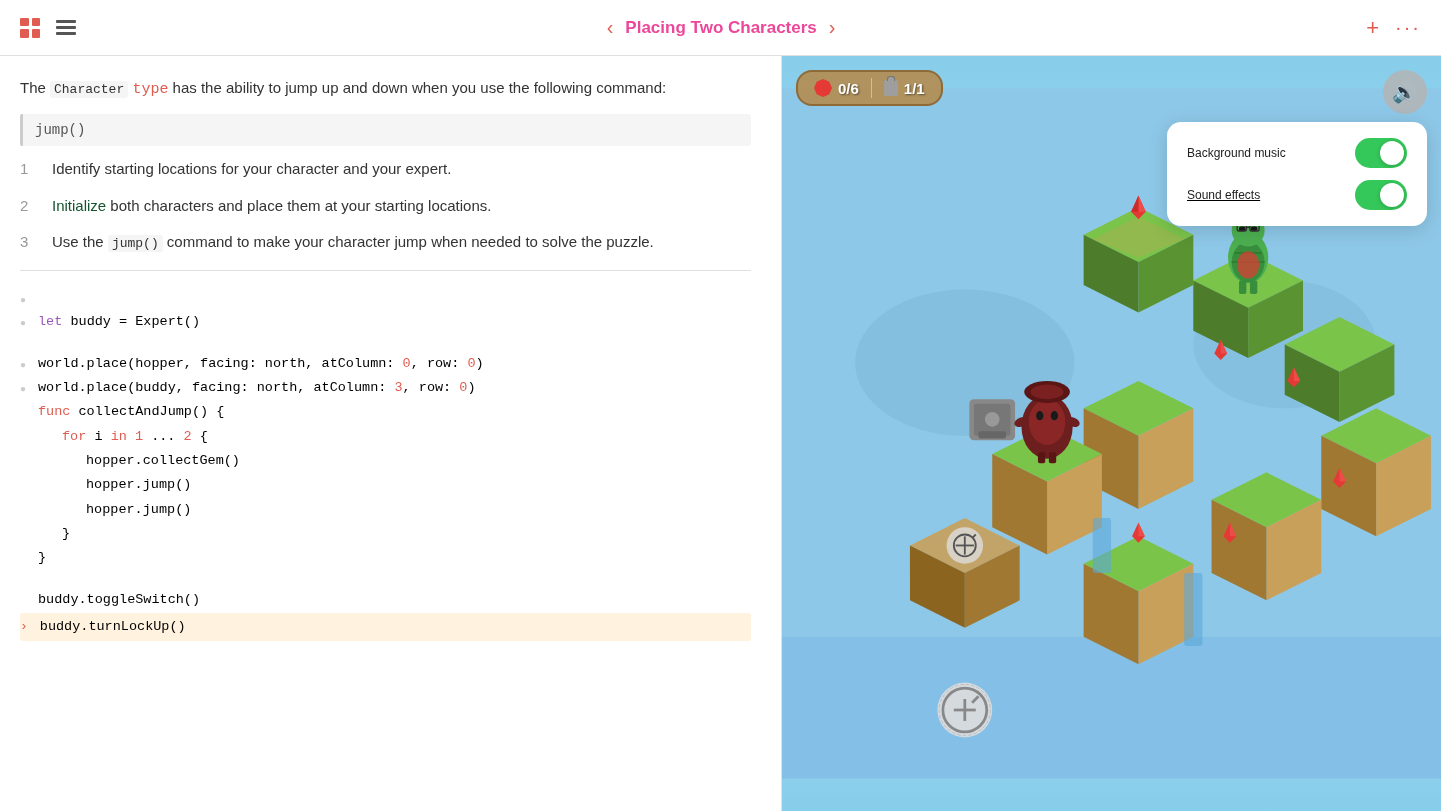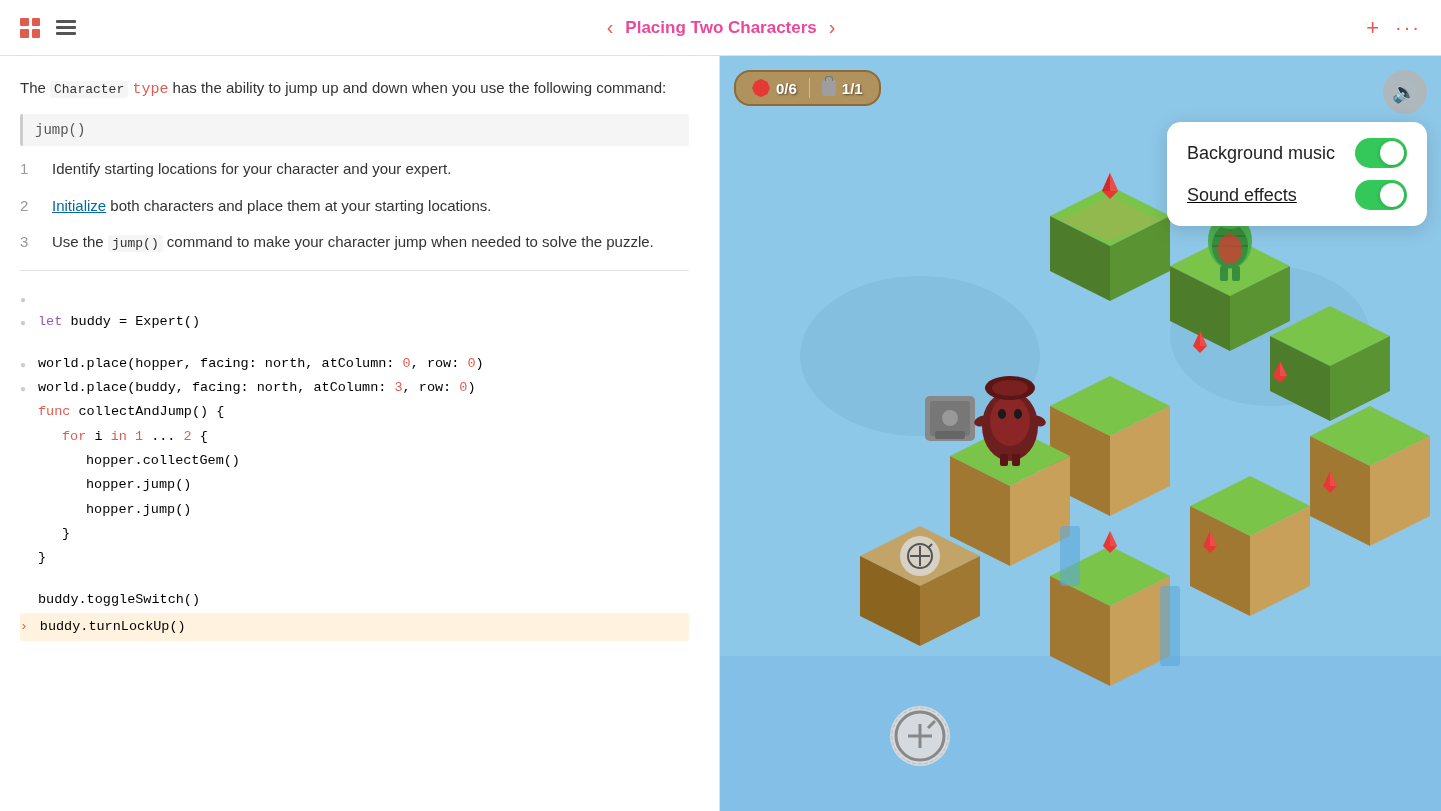--- a/index.html
+++ b/index.html
@@ -18,38 +18,38 @@
     .nav-title { font-size: 17px; font-weight: 600; color: #ec4899; }
     .nav-arrow { color: #e05c50; font-size: 20px; background: none; border: none; cursor: pointer; }
     .plus-btn { color: #e05c50; font-size: 22px; background: none; border: none; cursor: pointer; font-weight: 300; }
     .dots-btn { color: #e05c50; font-size: 20px; background: none; border: none; cursor: pointer; letter-spacing: 2px; }
 
     
     .main { display: flex; flex: 1; overflow: hidden; }
 
     
     .left-panel {
-      width: 720px; height: 100%; overflow-y: auto; background: #fff;
+      width: 782px; height: 100%; overflow-y: auto; background: #fff;
       padding: 20px 30px 20px 20px; border-right: 1px solid #e0e0e0;
     }
     .content-text { font-size: 15px; line-height: 1.6; color: #333; margin-bottom: 12px; }
     .inline-code {
       font-family: 'Courier New', monospace; background: #f5f5f5;
       padding: 1px 4px; border-radius: 3px; font-size: 13px; color: #333;
     }
     .code-type { color: #e05c50; font-family: 'Courier New', monospace; }
     .code-block {
       background: #f5f5f5; border-left: 3px solid #ccc;
       padding: 8px 12px; margin: 10px 0; font-family: 'Courier New', monospace;
       font-size: 14px; color: #555; border-radius: 2px;
     }
     .numbered-list { padding-left: 0; list-style: none; margin: 12px 0; }
     .numbered-list li { display: flex; align-items: flex-start; gap: 16px; margin-bottom: 14px; font-size: 15px; color: #333; line-height: 1.5; }
     .list-num { color: #999; font-size: 15px; min-width: 16px; }
-    .link-text { color: #0369a1; text-decoration: underline; }
+    .link-text { color: #14532d; }
     .jump-code { font-family: 'Courier New', monospace; background: #f5f5f5; padding: 1px 4px; border-radius: 3px; font-size: 13px; color: #333; }
     .divider { border: none; border-top: 1px solid #e0e0e0; margin: 16px 0; }
 
     
     .code-area { font-family: 'Courier New', monospace; font-size: 13.5px; line-height: 1.8; }
     .code-line { display: flex; align-items: flex-start; padding: 0 0 0 0; }
     .code-dot { color: #ccc; margin-right: 12px; font-size: 10px; margin-top: 5px; }
     .kw-let { color: #9b59b6; }
     .kw-func { color: #e05c50; }
     .kw-for { color: #e05c50; }
@@ -90,21 +90,21 @@
     .sound-popup {
       position: absolute; top: 66px; right: 14px;
       background: #fff; border-radius: 14px; padding: 16px 20px;
       box-shadow: 0 4px 20px rgba(0,0,0,0.15); min-width: 260px;
     }
     .sound-popup-row {
       display: flex; align-items: center; justify-content: space-between;
       margin-bottom: 12px;
     }
     .sound-popup-row:last-child { margin-bottom: 0; text-decoration: underline; }
-    .sound-label { font-size: 18px; color: #222; font-weight: 400; }
+    .sound-label { font-size: 12px; color: #222; font-weight: 400; }
     .toggle {
       width: 52px; height: 30px; border-radius: 15px;
       background: #34c759; position: relative; cursor: pointer;
       border: none; flex-shrink: 0;
     }
     .toggle::after {
       content: ''; position: absolute; top: 3px; right: 3px;
       width: 24px; height: 24px; border-radius: 50%; background: #fff;
       box-shadow: 0 1px 4px rgba(0,0,0,0.2);
     }

